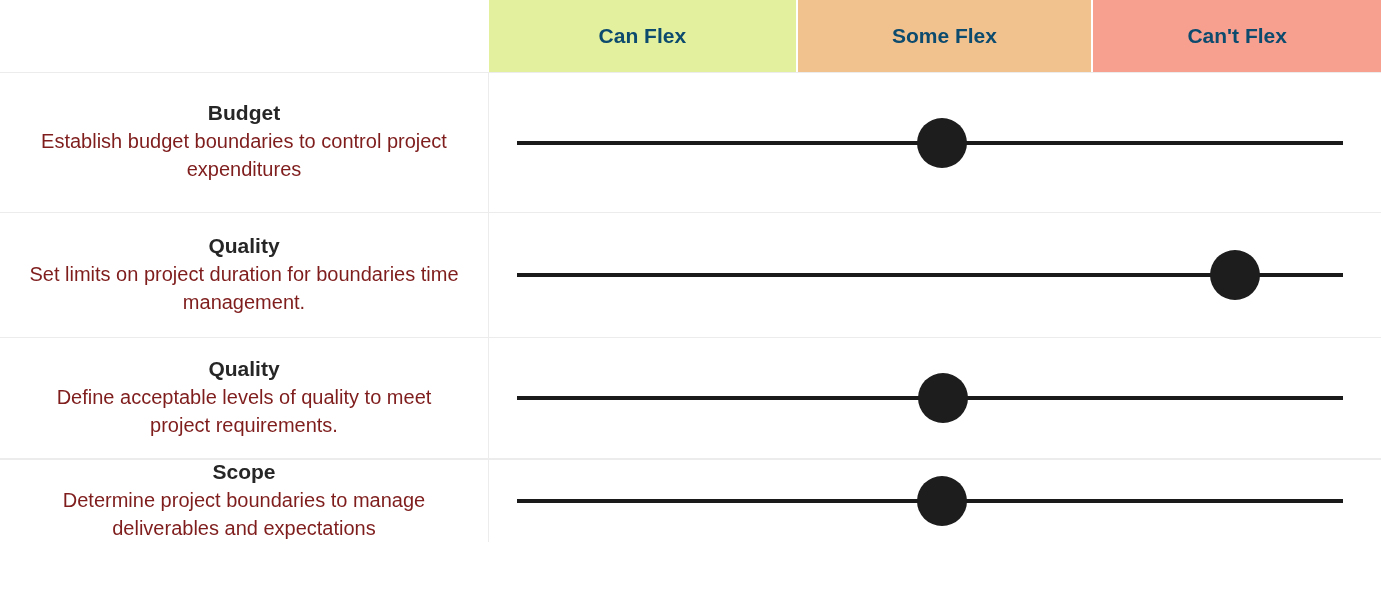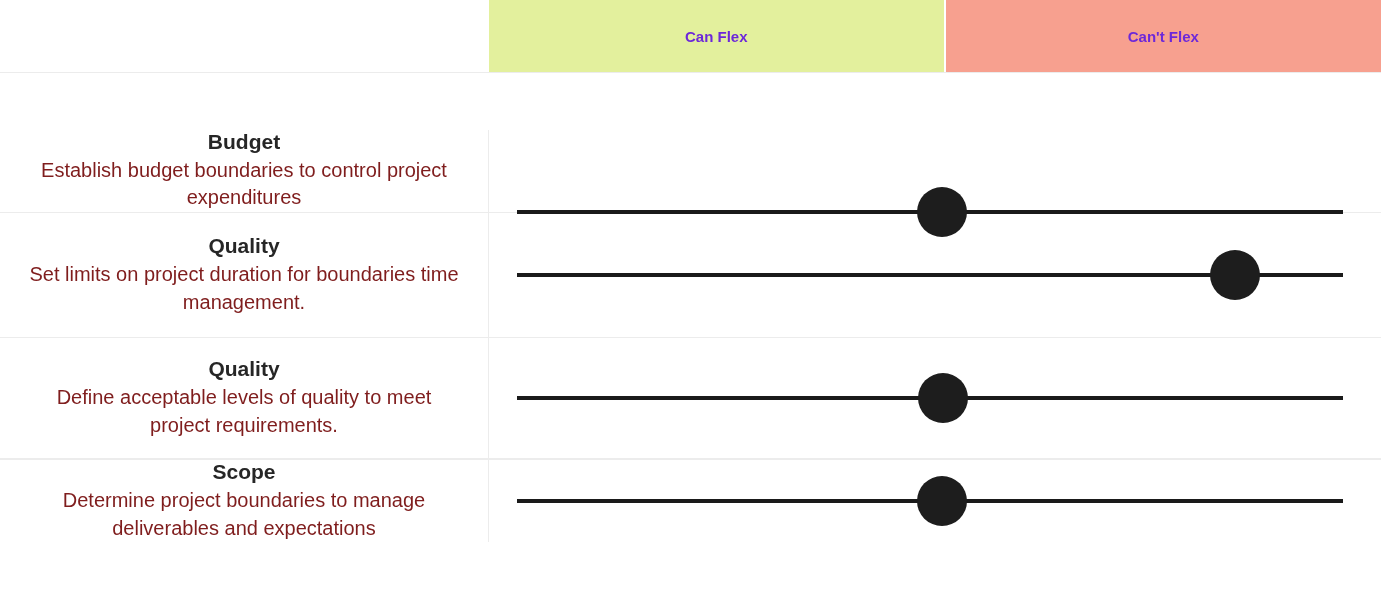--- a/index.html
+++ b/index.html
@@ -10,29 +10,29 @@
     height: 600px;
     background: #ffffff;
     overflow: hidden;
   }
   
   .header-row { display: flex; height: 72px; }
   .header-spacer { width: 489px; background: #ffffff; }
   .header-cells { flex: 1; display: flex; gap: 2px; background: #ffffff; }
   .header-cell {
     display: flex; align-items: center; justify-content: center;
-    font-weight: 700; font-size: 15px; color: #6d28d9;
+    font-weight: 700; font-size: 21px; color: #0c4a6e;
   }
   .header-cell:nth-child(1) { flex: 308; }
   .header-cell:nth-child(2) { flex: 295; }
-  .header-cell:nth-child(3) { flex: 289; border-radius: 11px; }
+  .header-cell:nth-child(3) { flex: 289; }
   
   .row { display: flex; border-top: 1px solid #ececec; }
   .row:nth-of-type(1) { height: 141px; }
-  .row:nth-of-type(2) { height: 140px; align-items: flex-end; }
+  .row:nth-of-type(2) { height: 140px; }
   .row:nth-of-type(3) { height: 125px; }
   .row:nth-of-type(4) { height: 122px; border-bottom: 1px solid #ececec; }
   .label-cell {
     width: 489px;
     border-right: 1px solid #ececec;
     display: flex; flex-direction: column; justify-content: center;
     text-align: center;
   }
   .row-title { font-weight: 700; font-size: 21px; color: #262626; margin-bottom: 3px; }
   .row-desc {
@@ -55,20 +55,23 @@
 </head>
 <body>
 
 <div class="canvas">
 
   <div class="header-row">
     <div class="header-spacer"></div>
     <div class="header-cells">
       <div class="header-cell" style="background: rgb(227, 240, 157);">
         <span>Can Flex</span>
+      </div>
+      <div class="header-cell" style="background: rgb(242, 194, 142);">
+        <span>Some Flex</span>
       </div>
       <div class="header-cell" style="background: rgb(247, 160, 143);">
         <span>Can't Flex</span>
       </div>
     </div>
   </div>
 
   <div class="row">
     <div class="label-cell">
       <div class="row-title">Budget</div>

